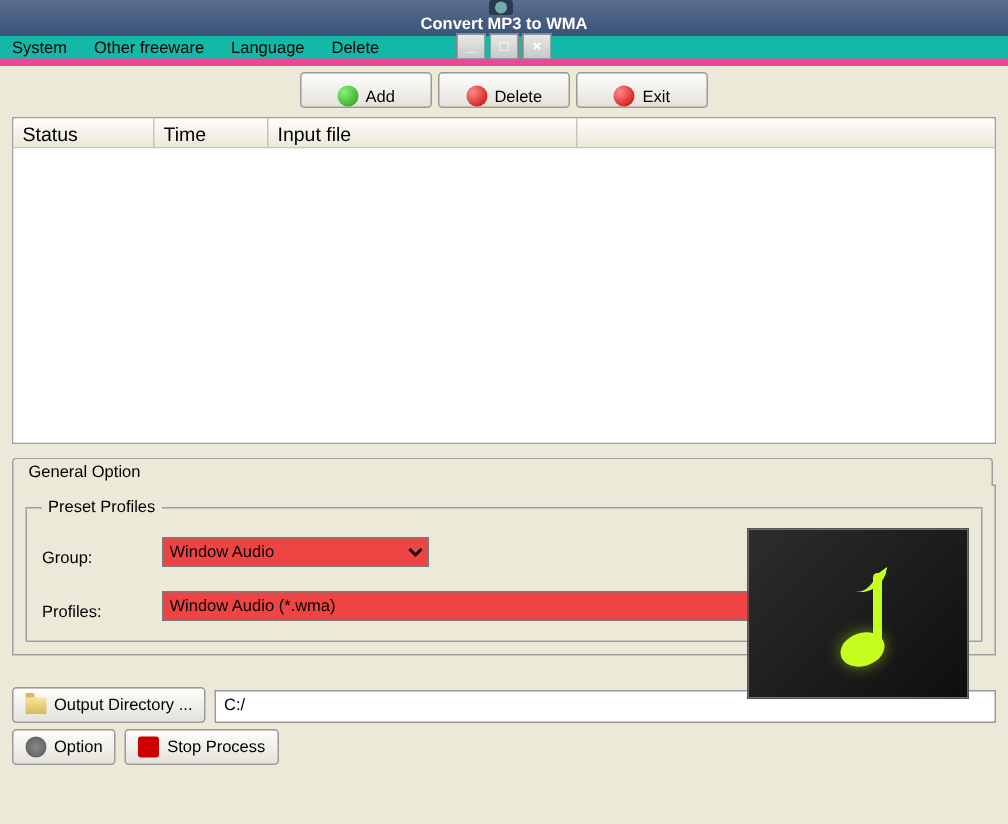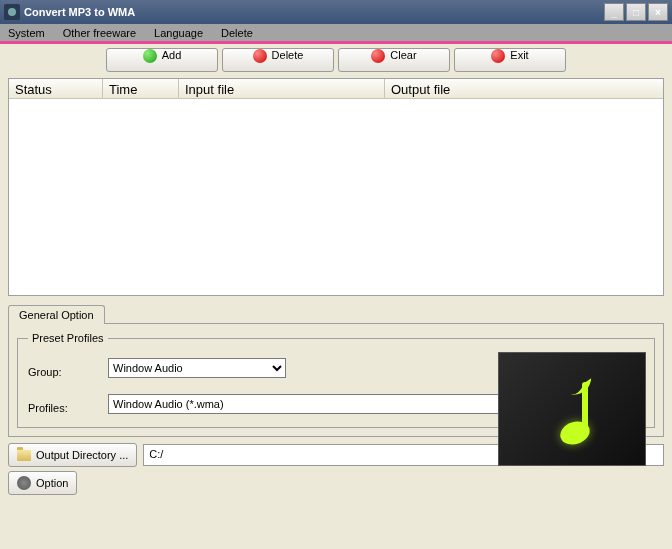--- a/index.html
+++ b/index.html
@@ -12,58 +12,59 @@
   overflow: hidden;
 }
 .titlebar {
   height: 24px;
   background: linear-gradient(to bottom, #5a6d8c 0%, #3a5378 100%);
   display: flex;
   align-items: center;
   padding: 0 4px;
   color: #fff;
   font-weight: bold;
+  flex-direction: column;
 }
 .titlebar .icon { width: 16px; height: 16px; margin-right: 4px; background:#2a3a52; border-radius:2px; display:flex; align-items:center; justify-content:center;}
 .titlebar .title { flex: 1; }
 .winbtns { display: flex; gap: 2px; }
 .winbtn {
   width: 20px; height: 18px;
   background: linear-gradient(#e8e8e8,#c8c8c8);
   border: 1px solid #888;
   font-size: 10px;
   display: flex; align-items: center; justify-content: center;
   cursor: pointer;
 }
 .menubar {
   height: 20px;
-  background: #a3a3a3;
+  background: #14b8a6;
   display: flex;
   align-items: center;
   padding: 0 4px;
   gap: 10px;
-  border-bottom: 3px solid #ec4899;
+  border-bottom: 5px solid #ec4899;
 }
 .menubar span { cursor: pointer; padding: 2px 4px; }
 .toolbar {
   height: 32px;
   background: #ece9d8;
   display: flex;
   align-items: center;
   justify-content: center;
   gap: 0;
   padding: 4px 0;
 }
 .tbtn {
-  width: 112px; height: 24px;
+  width: 88px; height: 24px;
   background: linear-gradient(#fdfdfd,#e4e2da);
   border: 1px solid #9a9a9a;
   border-radius: 3px;
   margin: 0 2px;
-  display: flex; align-items: flex-start; justify-content: center; gap: 5px;
+  display: flex; align-items: flex-end; justify-content: center; gap: 5px;
   cursor: pointer;
   font-size: 11px;
 }
 .tico { width: 14px; height: 14px; border-radius: 50%; display:inline-block; }
 .ico-green { background: radial-gradient(circle at 30% 30%, #8cf07a, #1f9d10); }
 .ico-red { background: radial-gradient(circle at 30% 30%, #f88, #c00); }
 .ico-redsq { background:#c00; border-radius:2px; }
 .ico-yellow { background: radial-gradient(circle at 30% 30%, #ffe070, #e8a800); }
 .ico-folder { background: linear-gradient(#f7e6a2,#d9b95a); border-radius:1px; width:14px; height:11px; position:relative; }
 .ico-folder::before{content:'';position:absolute;top:-3px;left:0;width:6px;height:3px;background:#d9b95a;border-radius:1px 1px 0 0;}
@@ -86,21 +87,21 @@
 .listhdr .col {
   border-right: 1px solid #c8c4b8;
   padding: 3px 6px;
   font-size: 13px;
 }
 .listbody { flex: 1; background: #fff; }
 
 .tabarea {
   margin: 8px 8px 4px 8px;
 }
-.tabs { display: flex; }
+.tabs { display: flex; flex-direction: column; }
 .tab {
   padding: 3px 10px;
   background: #ece9d8;
   border: 1px solid #a0a0a0;
   border-bottom: none;
   border-radius: 3px 3px 0 0;
   margin-right: 2px;
   cursor: pointer;
   font-size: 11px;
   position: relative;
@@ -118,21 +119,21 @@
   border: 1px solid #a0a0a0;
   padding: 8px 10px 10px 10px;
   height: 100%;
   position: relative;
 }
 legend { padding: 0 4px; font-size:11px; }
 .row { display: flex; align-items: flex-end; margin: 6px 0; gap: 32px; }
 .row label { min-width: 48px; }
 select {
   font-family: inherit; font-size: 11px;
-  background: #ffffff; border: 1px solid #7b7b7b;
+  background: #ef4444; border: 1px solid #7b7b7b;
   height: 20px;
 }
 .supportmsg {
   color: #c00;
   text-align: center;
   margin-top: 14px;
   font-size: 12px;
   width: 460px;
 }
 .thumbbox {
@@ -161,23 +162,23 @@
 .note .flag {
   position:absolute; top:2px; right:6px;
   width:20px; height:20px;
   border-right:6px solid #c4ff1f;
   border-top:6px solid transparent;
   border-radius: 0 0 18px 0;
   transform: rotate(10deg);
 }
 
 .outrow {
-  margin: 6px 8px 4px 8px;
+  margin: 21px 8px 4px 8px;
   display: flex; gap: 6px;
-  align-items: center;
+  align-items: flex-end;
 }
 .outbtn {
   height: 24px;
   background: linear-gradient(#fdfdfd,#e4e2da);
   border: 1px solid #9a9a9a;
   border-radius: 3px;
   padding: 0 8px;
   display: flex; align-items: center; gap:5px;
   cursor: pointer;
   font-size: 11px;
@@ -219,34 +220,29 @@
   <div class="tbtn">
       <span class="tico ico-green"></span>
       <span>Add</span>
     </div>
   <div class="tbtn">
       <span class="tico ico-red"></span>
       <span>Delete</span>
     </div>
   <div class="tbtn">
       <span class="tico ico-red"></span>
-      <span>Clear</span>
-    </div>
-  <div class="tbtn">
-      <span class="tico ico-red"></span>
       <span>Exit</span>
     </div>
 </div>
 
 <div class="listarea">
   <div class="listhdr">
     <div class="col" style="width:94px">Status</div>
     <div class="col" style="width:76px">Time</div>
     <div class="col" style="width:206px">Input file</div>
-    <div class="col" style="flex:1;border-right:none">Output file</div>
   </div>
   <div class="listbody"></div>
 </div>
 
 <div class="tabarea">
   <div class="tabs">
     <div class="tab active">General Option</div>
   </div>
   <div class="tabpanel">
     <fieldset>
@@ -280,13 +276,17 @@
     <span>Output Directory ...</span>
   </div>
   <div class="pathbox">C:/</div>
 </div>
 
 <div class="actionrow">
   <div class="outbtn">
     <span class="tico ico-gear"></span>
     <span>Option</span>
   </div>
+  <div class="outbtn">
+    <span class="tico ico-redsq"></span>
+    <span>Stop Process</span>
+  </div>
 </div>
 
 </body></html>

